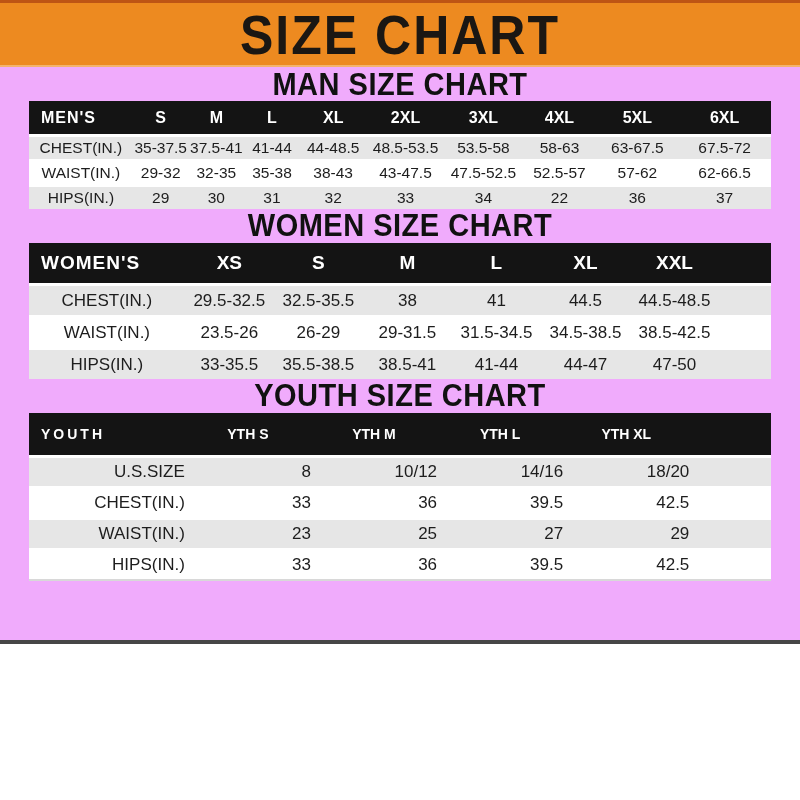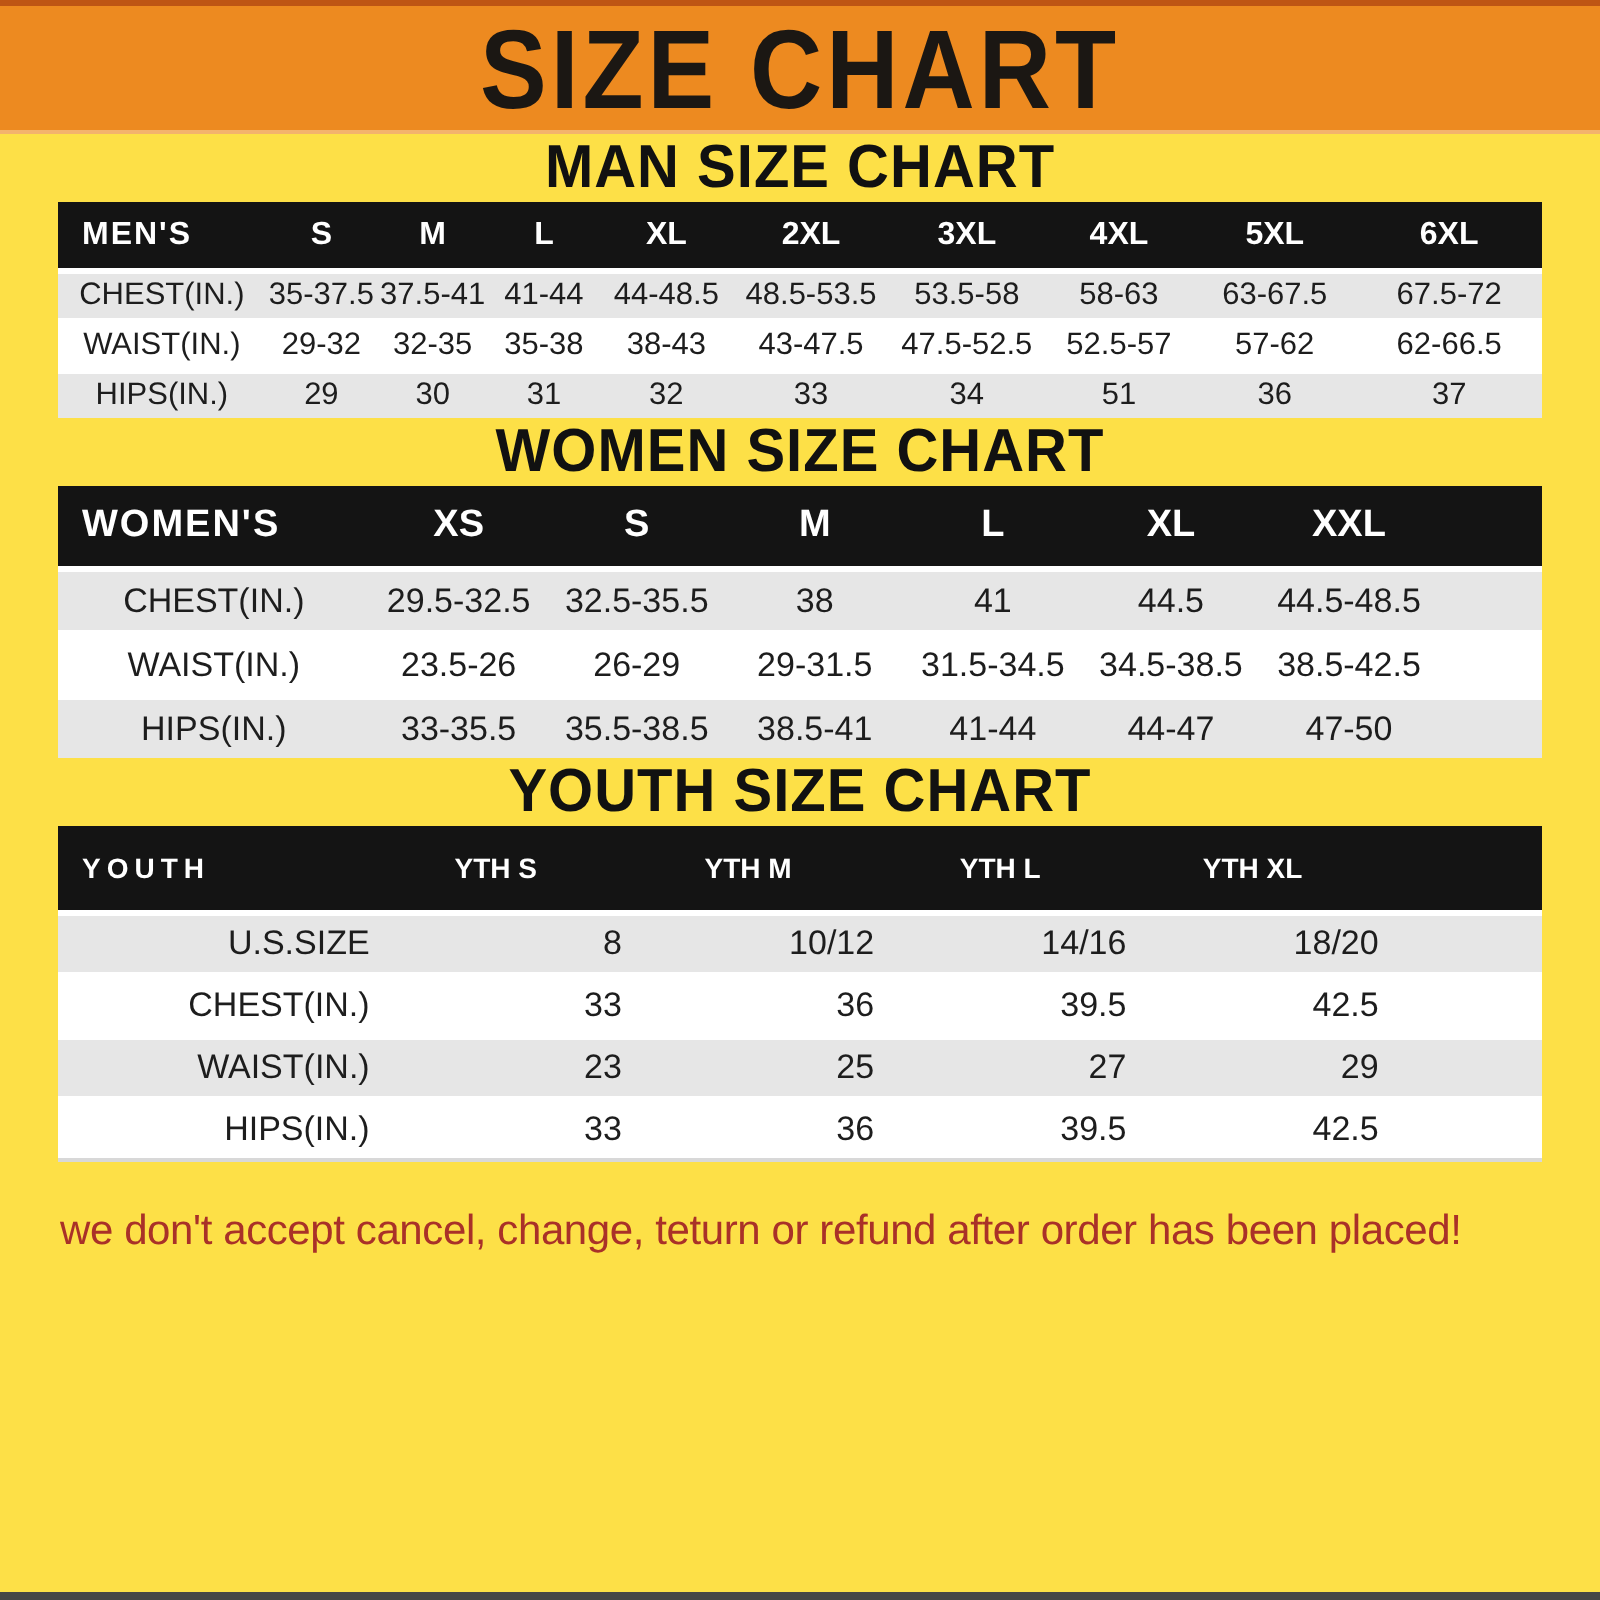--- a/index.html
+++ b/index.html
@@ -3,21 +3,21 @@
 <meta charset="utf-8">
 <style>
   html, body { margin: 0; padding: 0; }
   body {
     width: 800px; height: 800px;
     background: #ffffff;
     font-family: "Liberation Sans", sans-serif;
     color: #1d1d1d;
     overflow: hidden;
   }
-  .page { position: relative; width: 800px; height: 800px; background: #fde047; }
+  .page { position: relative; width: 800px; height: 644px; background: #f0abfc; }
 
   
   .banner {
     height: 64px;
     background: #ED8A20;
     border-top: 3px solid #BE5514;
     display: flex; align-items: center; justify-content: center;
     box-shadow: inset 0 -2px 0 rgba(255,255,255,.35);
   }
   .banner h1 {
@@ -170,21 +170,21 @@
         <td>62-66.5</td>
       </tr>
       <tr>
         <th>HIPS(IN.)</th>
         <td>29</td>
         <td>30</td>
         <td>31</td>
         <td>32</td>
         <td>33</td>
         <td>34</td>
-        <td>51</td>
+        <td>22</td>
         <td>36</td>
         <td>37</td>
       </tr>
     </tbody>
   </table>
 
   <h2 class="section-heading h-women">WOMEN SIZE CHART</h2>
 
   <table class="size-table t-women">
     <colgroup>
@@ -294,17 +294,16 @@
         <td>33</td>
         <td>36</td>
         <td>39.5</td>
         <td>42.5</td>
         <td></td>
       </tr>
     </tbody>
   </table>
 
   <footer class="note">
-    <p>we don't accept cancel, change, teturn or refund after order has been placed!</p>
   </footer>
 
   <div class="bottom-strip"></div>
 </div>
 
 </body></html>

